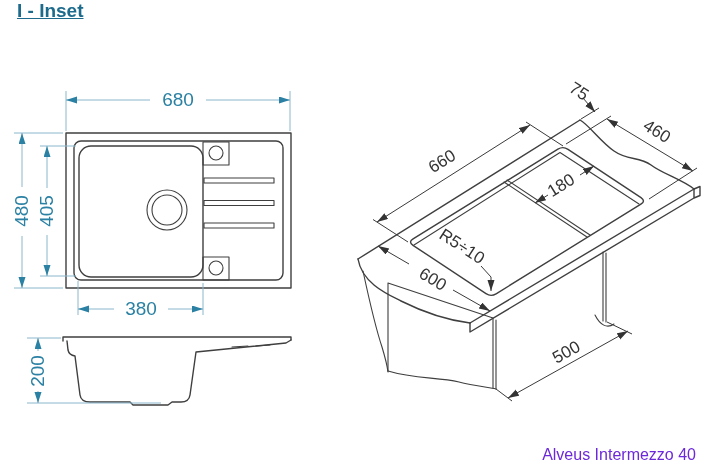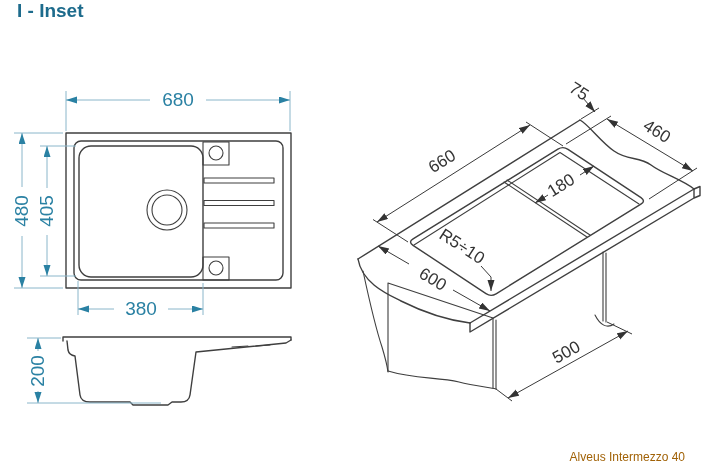--- a/index.html
+++ b/index.html
@@ -1,19 +1,19 @@
 <!DOCTYPE html>
 <html><head>
 <meta charset="utf-8">
 <style>
   html,body{margin:0;padding:0;background:#ffffff;}
   #stage{position:relative;width:708px;height:473px;background:#ffffff;overflow:hidden;
          font-family:"Liberation Sans",sans-serif;}
-  #title{position:absolute;left:17px;top:0px;font-size:19px;font-weight:bold;color:#1d6b8c;}
-  #product{position:absolute;right:23px;bottom:9px;font-size:12px;color:#a16207;}
+  #title{position:absolute;left:17px;top:0px;font-size:19px;font-weight:bold;color:#1d6b8c;text-decoration:underline;}
+  #product{position:absolute;right:12px;bottom:9px;font-size:16px;color:#6d28d9;}
   svg{position:absolute;left:0;top:0;}
   .draw{stroke:#3f3f3f;stroke-width:1.4;fill:none;stroke-linecap:round;stroke-linejoin:round;}
   .drawthin{stroke:#3f3f3f;stroke-width:1.1;fill:none;stroke-linecap:round;stroke-linejoin:round;}
   .tline{stroke:#8ab6ca;stroke-width:1;fill:none;}
   .bline{stroke:#3a3a3a;stroke-width:1;fill:none;}
   .dimT{font-family:"Liberation Sans",sans-serif;font-size:19px;fill:#2a81a3;}
   .dimB{font-family:"Liberation Sans",sans-serif;font-size:17px;fill:#333333;}
 </style>
 </head>
 <body>

